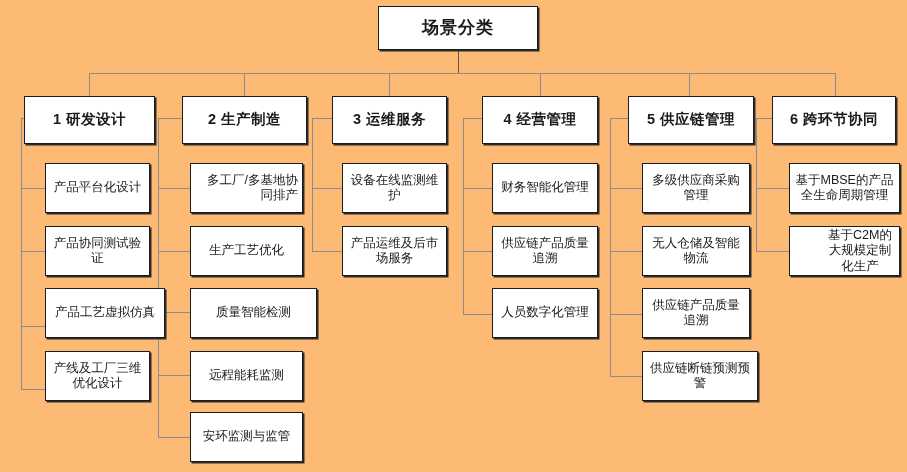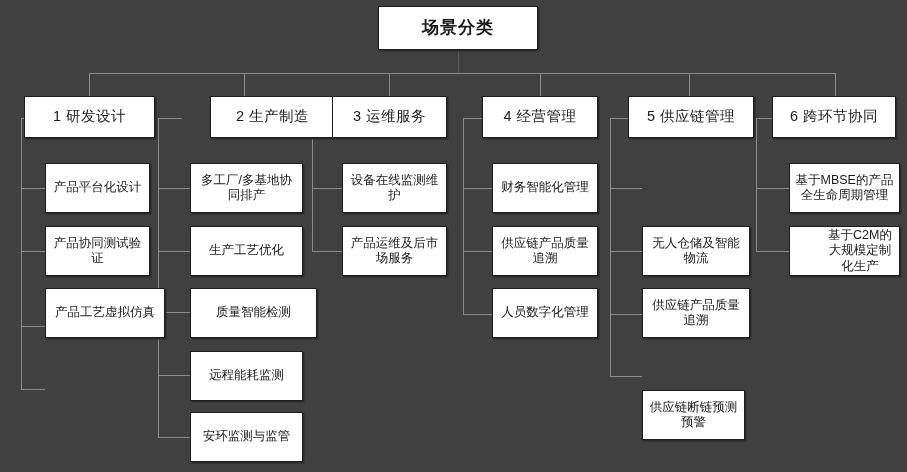--- a/index.html
+++ b/index.html
@@ -8,21 +8,21 @@
     background: #ffffff;
   }
   body {
     font-family: "Liberation Sans", "DejaVu Sans", sans-serif;
     color: #1a1a1a;
   }
   #chart {
     position: relative;
     width: 907px;
     height: 472px;
-    background: #404040;
+    background: #fdba74;
     overflow: hidden;
   }
 
   
   .line {
     position: absolute;
     background: #8c8c8c;
   }
   .line.v { width: 1px; }
   .line.h { height: 1px; }
@@ -50,23 +50,23 @@
     width: 160px;
     height: 44px;
     font-size: 17px;
     font-weight: bold;
     letter-spacing: 1px;
   }
 
   
   .cat-box {
     top: 96px;
-    height: 42px;
+    height: 48px;
     font-size: 14.5px;
-    font-weight: normal;
+    font-weight: bold;
     letter-spacing: 0.5px;
   }
 
   
   .leaf-box {
     height: 50px;
     font-size: 12.5px;
     font-weight: normal;
     padding: 0 4px;
   }
@@ -121,43 +121,45 @@
   <div class="line h" style="left:610px; top:376px; width:32px;"></div>
 
   <div class="line h" style="left:756px; top:118px; width:16px;"></div>
   <div class="line v" style="left:756px; top:118px; height:133px;"></div>
   <div class="line h" style="left:756px; top:188px; width:33px;"></div>
   <div class="line h" style="left:756px; top:251px; width:33px;"></div>
 
   <div class="box root-box">场景分类</div>
 
   <div class="box cat-box" style="left:24px;  width:131px;">1 研发设计</div>
-  <div class="box cat-box" style="left:182px; width:125px;margin-left:28px;">2 生产制造</div>
+  <div class="box cat-box" style="left:182px; width:125px;">2 生产制造</div>
   <div class="box cat-box" style="left:332px; width:115px;">3 运维服务</div>
   <div class="box cat-box" style="left:482px; width:116px;">4 经营管理</div>
   <div class="box cat-box" style="left:628px; width:126px;">5 供应链管理</div>
   <div class="box cat-box" style="left:772px; width:124px;">6 跨环节协同</div>
 
   <div class="box leaf-box" style="left:45px; top:163px; width:105px;">产品平台化设计</div>
   <div class="box leaf-box" style="left:45px; top:226px; width:105px;">产品协同测试验证</div>
   <div class="box leaf-box" style="left:45px; top:288px; width:120px;">产品工艺虚拟仿真</div>
+  <div class="box leaf-box" style="left:45px; top:351px; width:105px;">产线及工厂三维优化设计</div>
 
-  <div class="box leaf-box" style="left:190px; top:163px; width:113px;">多工厂/多基地协同排产</div>
+  <div class="box leaf-box" style="left:190px; top:163px; width:113px;text-align:right;">多工厂/多基地协同排产</div>
   <div class="box leaf-box" style="left:190px; top:226px; width:113px;">生产工艺优化</div>
   <div class="box leaf-box" style="left:190px; top:288px; width:127px;">质量智能检测</div>
   <div class="box leaf-box" style="left:190px; top:351px; width:113px;">远程能耗监测</div>
   <div class="box leaf-box" style="left:190px; top:412px; width:113px;">安环监测与监管</div>
 
   <div class="box leaf-box" style="left:342px; top:163px; width:105px;">设备在线监测维护</div>
   <div class="box leaf-box" style="left:342px; top:226px; width:105px;">产品运维及后市场服务</div>
 
   <div class="box leaf-box" style="left:492px; top:163px; width:106px;">财务智能化管理</div>
   <div class="box leaf-box" style="left:492px; top:226px; width:106px;">供应链产品质量追溯</div>
   <div class="box leaf-box" style="left:492px; top:288px; width:106px;">人员数字化管理</div>
 
+  <div class="box leaf-box" style="left:642px; top:163px; width:108px;">多级供应商采购管理</div>
   <div class="box leaf-box" style="left:642px; top:226px; width:108px;">无人仓储及智能物流</div>
   <div class="box leaf-box" style="left:642px; top:288px; width:108px;">供应链产品质量追溯</div>
-  <div class="box leaf-box" style="left:642px; top:351px; width:103px;margin-top:39px;">供应链断链预测预警</div>
+  <div class="box leaf-box" style="left:642px; top:351px; width:116px;">供应链断链预测预警</div>
 
   <div class="box leaf-box" style="left:789px; top:163px; width:111px;text-align:center;">基于MBSE的产品全生命周期管理</div>
   <div class="box leaf-box" style="left:789px; top:226px; width:111px;padding-left:35px;">基于C2M的大规模定制化生产</div>
 
 </div>
 
 </body></html>

